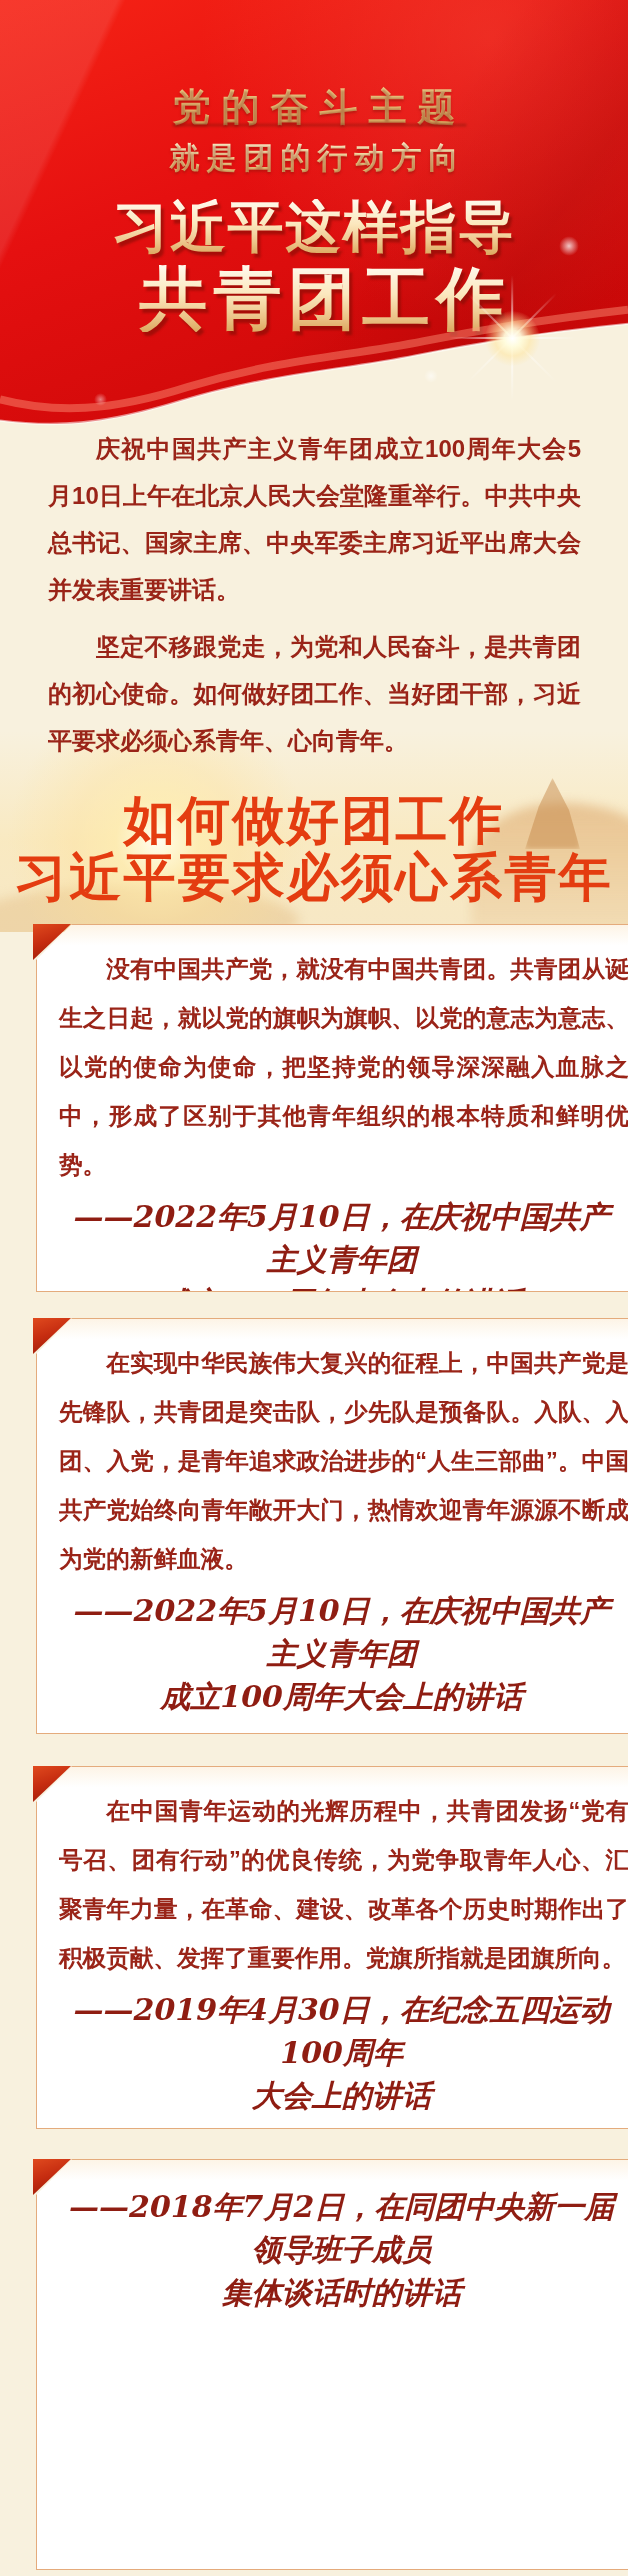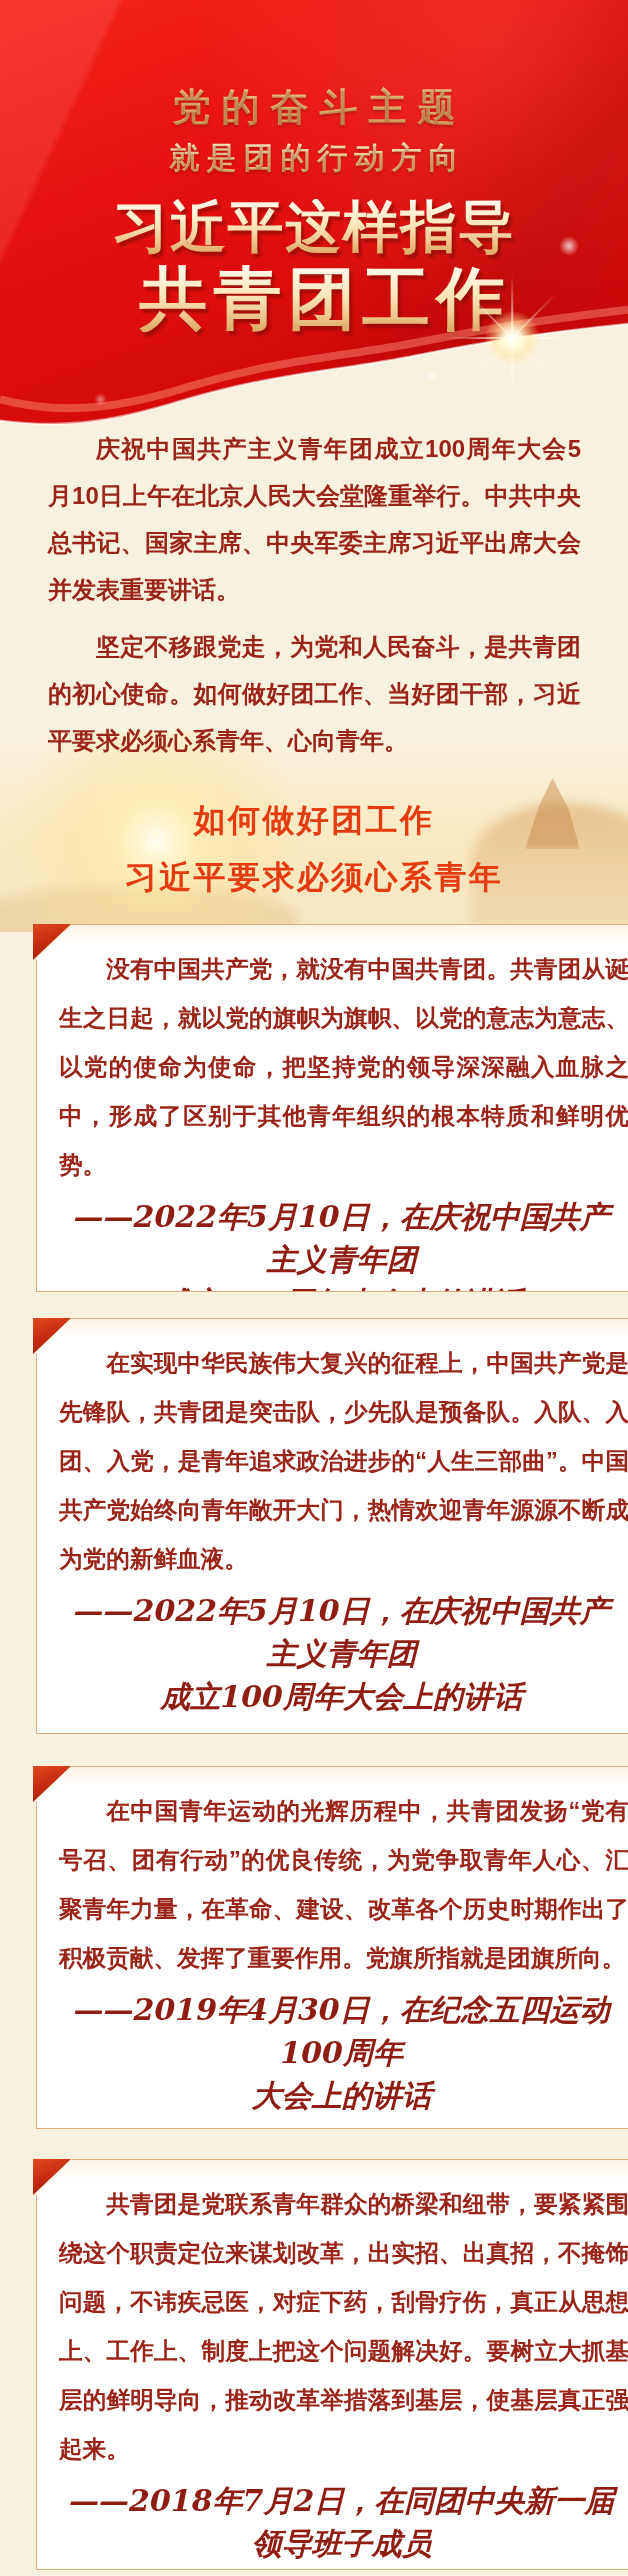--- a/index.html
+++ b/index.html
@@ -19,21 +19,21 @@
   .banner::after{ 
     content:"";position:absolute;inset:0;
     background:linear-gradient(125deg, transparent 55%, rgba(120,0,0,.18) 75%, transparent 95%);
   }
   .banner-sub{
     position:relative;z-index:3;text-align:center;font-weight:900;
     background:linear-gradient(180deg,#fdf0cb 10%,#f3d492 55%,#dcab5e 100%);
     -webkit-background-clip:text;background-clip:text;color:transparent;
     text-shadow:0 1.6px 2.4px rgba(110,20,5,.35);
   }
-  .sub1{margin:0;padding-top:82px;font-size:38px;letter-spacing:11px;padding-left:11px;}
+  .sub1{margin:0;padding-top:82px;font-size:38px;letter-spacing:11px;padding-left:11px;text-decoration:underline;}
   .sub2{margin:4.7px 0 0 0;font-size:30px;letter-spacing:7px;padding-left:7px;}
   .banner-big{
     position:relative;z-index:3;text-align:center;font-weight:900;margin:0;
     background:linear-gradient(180deg,#fffaef 0%,#fbe7bd 45%,#ecc489 78%,#dca75f 100%);
     -webkit-background-clip:text;background-clip:text;color:transparent;
     filter:drop-shadow(3.9px 4.7px 0.8px rgba(122,12,4,.55));
   }
   .big1{margin-top:20.4px;font-size:56px;letter-spacing:1.6px;line-height:1.0;}
   .big2{margin-top:9.4px;font-size:68px;letter-spacing:6.3px;padding-left:22px;line-height:1.0;}
   .wave{position:absolute;left:0;top:305px;width:628px;height:147px;z-index:4;}
@@ -68,21 +68,21 @@
   .hill{position:absolute;filter:blur(5.5px);}
   .hill-left{left:-31px;top:154px;width:330px;height:71px;border-radius:50%;
     background:rgba(231,196,144,.55);}
   .hill-right{left:471px;top:72px;width:204px;height:134px;border-radius:45% 55% 0 0;
     background:linear-gradient(180deg,rgba(223,174,118,.65),rgba(236,204,156,.35));}
   .peak{left:525px;top:47px;width:55px;height:71px;filter:blur(2.4px);
     background:rgba(192,128,64,.45);clip-path:polygon(50% 0,80% 45%,100% 100%,0 100%,25% 40%);}
   
   .section-heading{
     position:absolute;left:0;top:792px;width:628px;z-index:6;text-align:center;
-    color:#e43c10;font-weight:900;font-size:32px;line-height:57px;letter-spacing:2.4px;margin:0;
+    color:#e43c10;font-weight:900;font-size:52px;line-height:57px;letter-spacing:2.4px;margin:0;
   }
   
   .card{
     position:absolute;left:36px;width:616px;box-sizing:border-box;z-index:6;
     background:linear-gradient(180deg,#fdf4e6 0%,#ffffff 20.4px,#ffffff 100%);
     border:1.6px solid #e4ab7c;
     clip-path:polygon(36px 0, 100% 0, 100% 100%, 0 100%, 0 36px);
     padding:20.4px 22px 7.9px 22px;overflow:hidden;
   }
   .corner{
@@ -176,19 +176,18 @@
 <article class="card c3">
   <p class="quote-text">在中国青年运动的光辉历程中，共青团发扬“党有号召、团有行动”的优良传统，为党争取青年人心、汇聚青年力量，在革命、建设、改革各个历史时期作出了积极贡献、发挥了重要作用。党旗所指就是团旗所向。</p>
   <div class="quote-src">
     <div>——2019年4月30日，在纪念五四运动100周年</div>
     <div>大会上的讲话</div>
   </div>
 </article>
 
 <div class="corner k4"></div>
 <article class="card c4">
-  <p class="quote-text">共青团是党联系青年群众的桥梁和纽带，要紧紧围绕这个职责定位来谋划改革，出实招、出真招，不掩饰问题，不讳疾忌医，对症下药，刮骨疗伤，真正从思想上、工作上、制度上把这个问题解决好。要树立大抓基层的鲜明导向，推动改革举措落到基层，使基层真正强起来。</p>
   <div class="quote-src">
     <div>——2018年7月2日，在同团中央新一届领导班子成员</div>
     <div>集体谈话时的讲话</div>
   </div>
 </article>
 
 
 </body></html>

